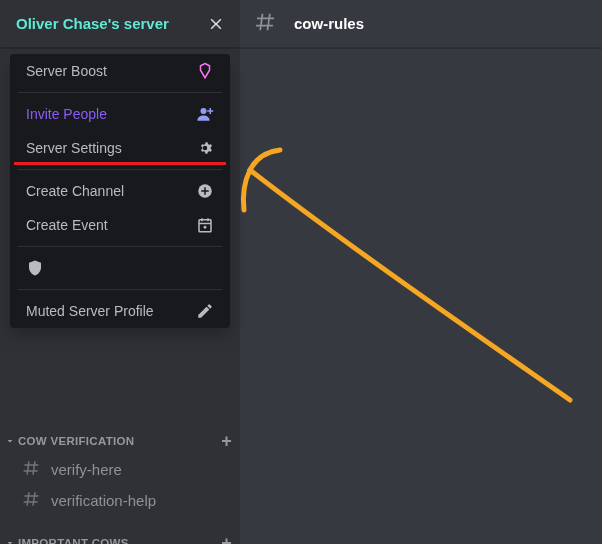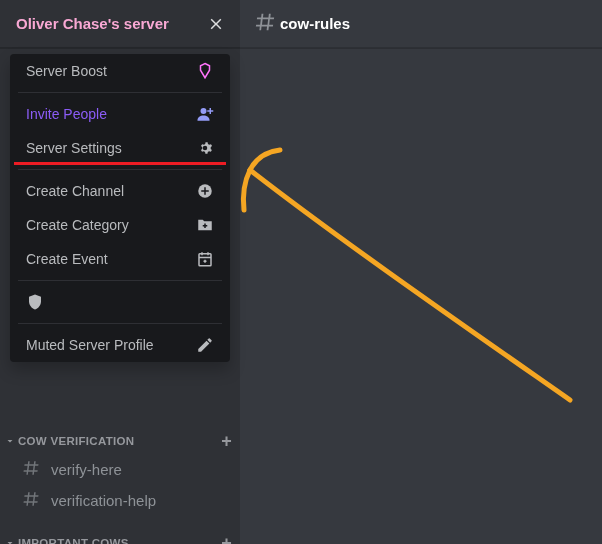--- a/index.html
+++ b/index.html
@@ -26,21 +26,21 @@
       display: flex;
       align-items: center;
       justify-content: space-between;
       border-bottom: 1px solid rgba(0,0,0,0.2);
       box-shadow: 0 1px 0 rgba(4,4,5,0.2);
       cursor: pointer;
     }
     .server-name {
       font-weight: 600;
       font-size: 15px;
-      color: #f9a8d4;
+      color: #5eead4;
     }
     .close-x {
       color: #dcddde;
       display: flex;
       align-items: center;
     }
     .dropdown {
       position: absolute;
       left: 10px;
       top: 54px;
@@ -113,21 +113,21 @@
       display: flex;
       flex-direction: column;
     }
     .main-header {
       height: 48px;
       display: flex;
       align-items: center;
       padding: 0 14px;
       border-bottom: 1px solid rgba(0,0,0,0.15);
       box-shadow: 0 1px 0 rgba(4,4,5,0.2);
-      gap: 4px;
+      gap: 18px;
     }
     .main-header .hash { color: #8e9297; }
     .main-header .title { color: #fff; font-weight: 600; font-size: 15px; }
     .arrow-annotation {
       position: absolute;
       left: 220px;
       top: 130px;
       z-index: 30;
       pointer-events: none;
     }
@@ -231,29 +231,20 @@
   <div class="menu-item">
     <span>Create Channel</span>
     <span class="icon">
       <svg width="18" height="18" viewBox="0 0 24 24" fill="#b9bbbe">
           <circle cx="12" cy="12" r="9"></circle>
           <path fill="#18191c" d="M11 7h2v4h4v2h-4v4h-2v-4H7v-2h4z"></path>
         </svg>
     </span>
   </div>
   <div class="menu-item">
-    <span>Create Category</span>
-    <span class="icon">
-      <svg width="18" height="18" viewBox="0 0 24 24" fill="#b9bbbe">
-          <path d="M3 5h6l2 2h10v12H3V5z"></path>
-          <path fill="#18191c" d="M11 10h2v2h2v2h-2v2h-2v-2H9v-2h2z"></path>
-        </svg>
-    </span>
-  </div>
-  <div class="menu-item">
     <span>Create Event</span>
     <span class="icon">
       <svg width="18" height="18" viewBox="0 0 24 24" fill="none" stroke="#b9bbbe" stroke-width="2">
           <rect x="4" y="5" width="16" height="16" rx="1"></rect>
           <path d="M8 3v4M16 3v4M4 10h16"></path>
           <path d="M12 13v4M10 15h4"></path>
         </svg>
     </span>
   </div>
   <div class="separator"></div>

